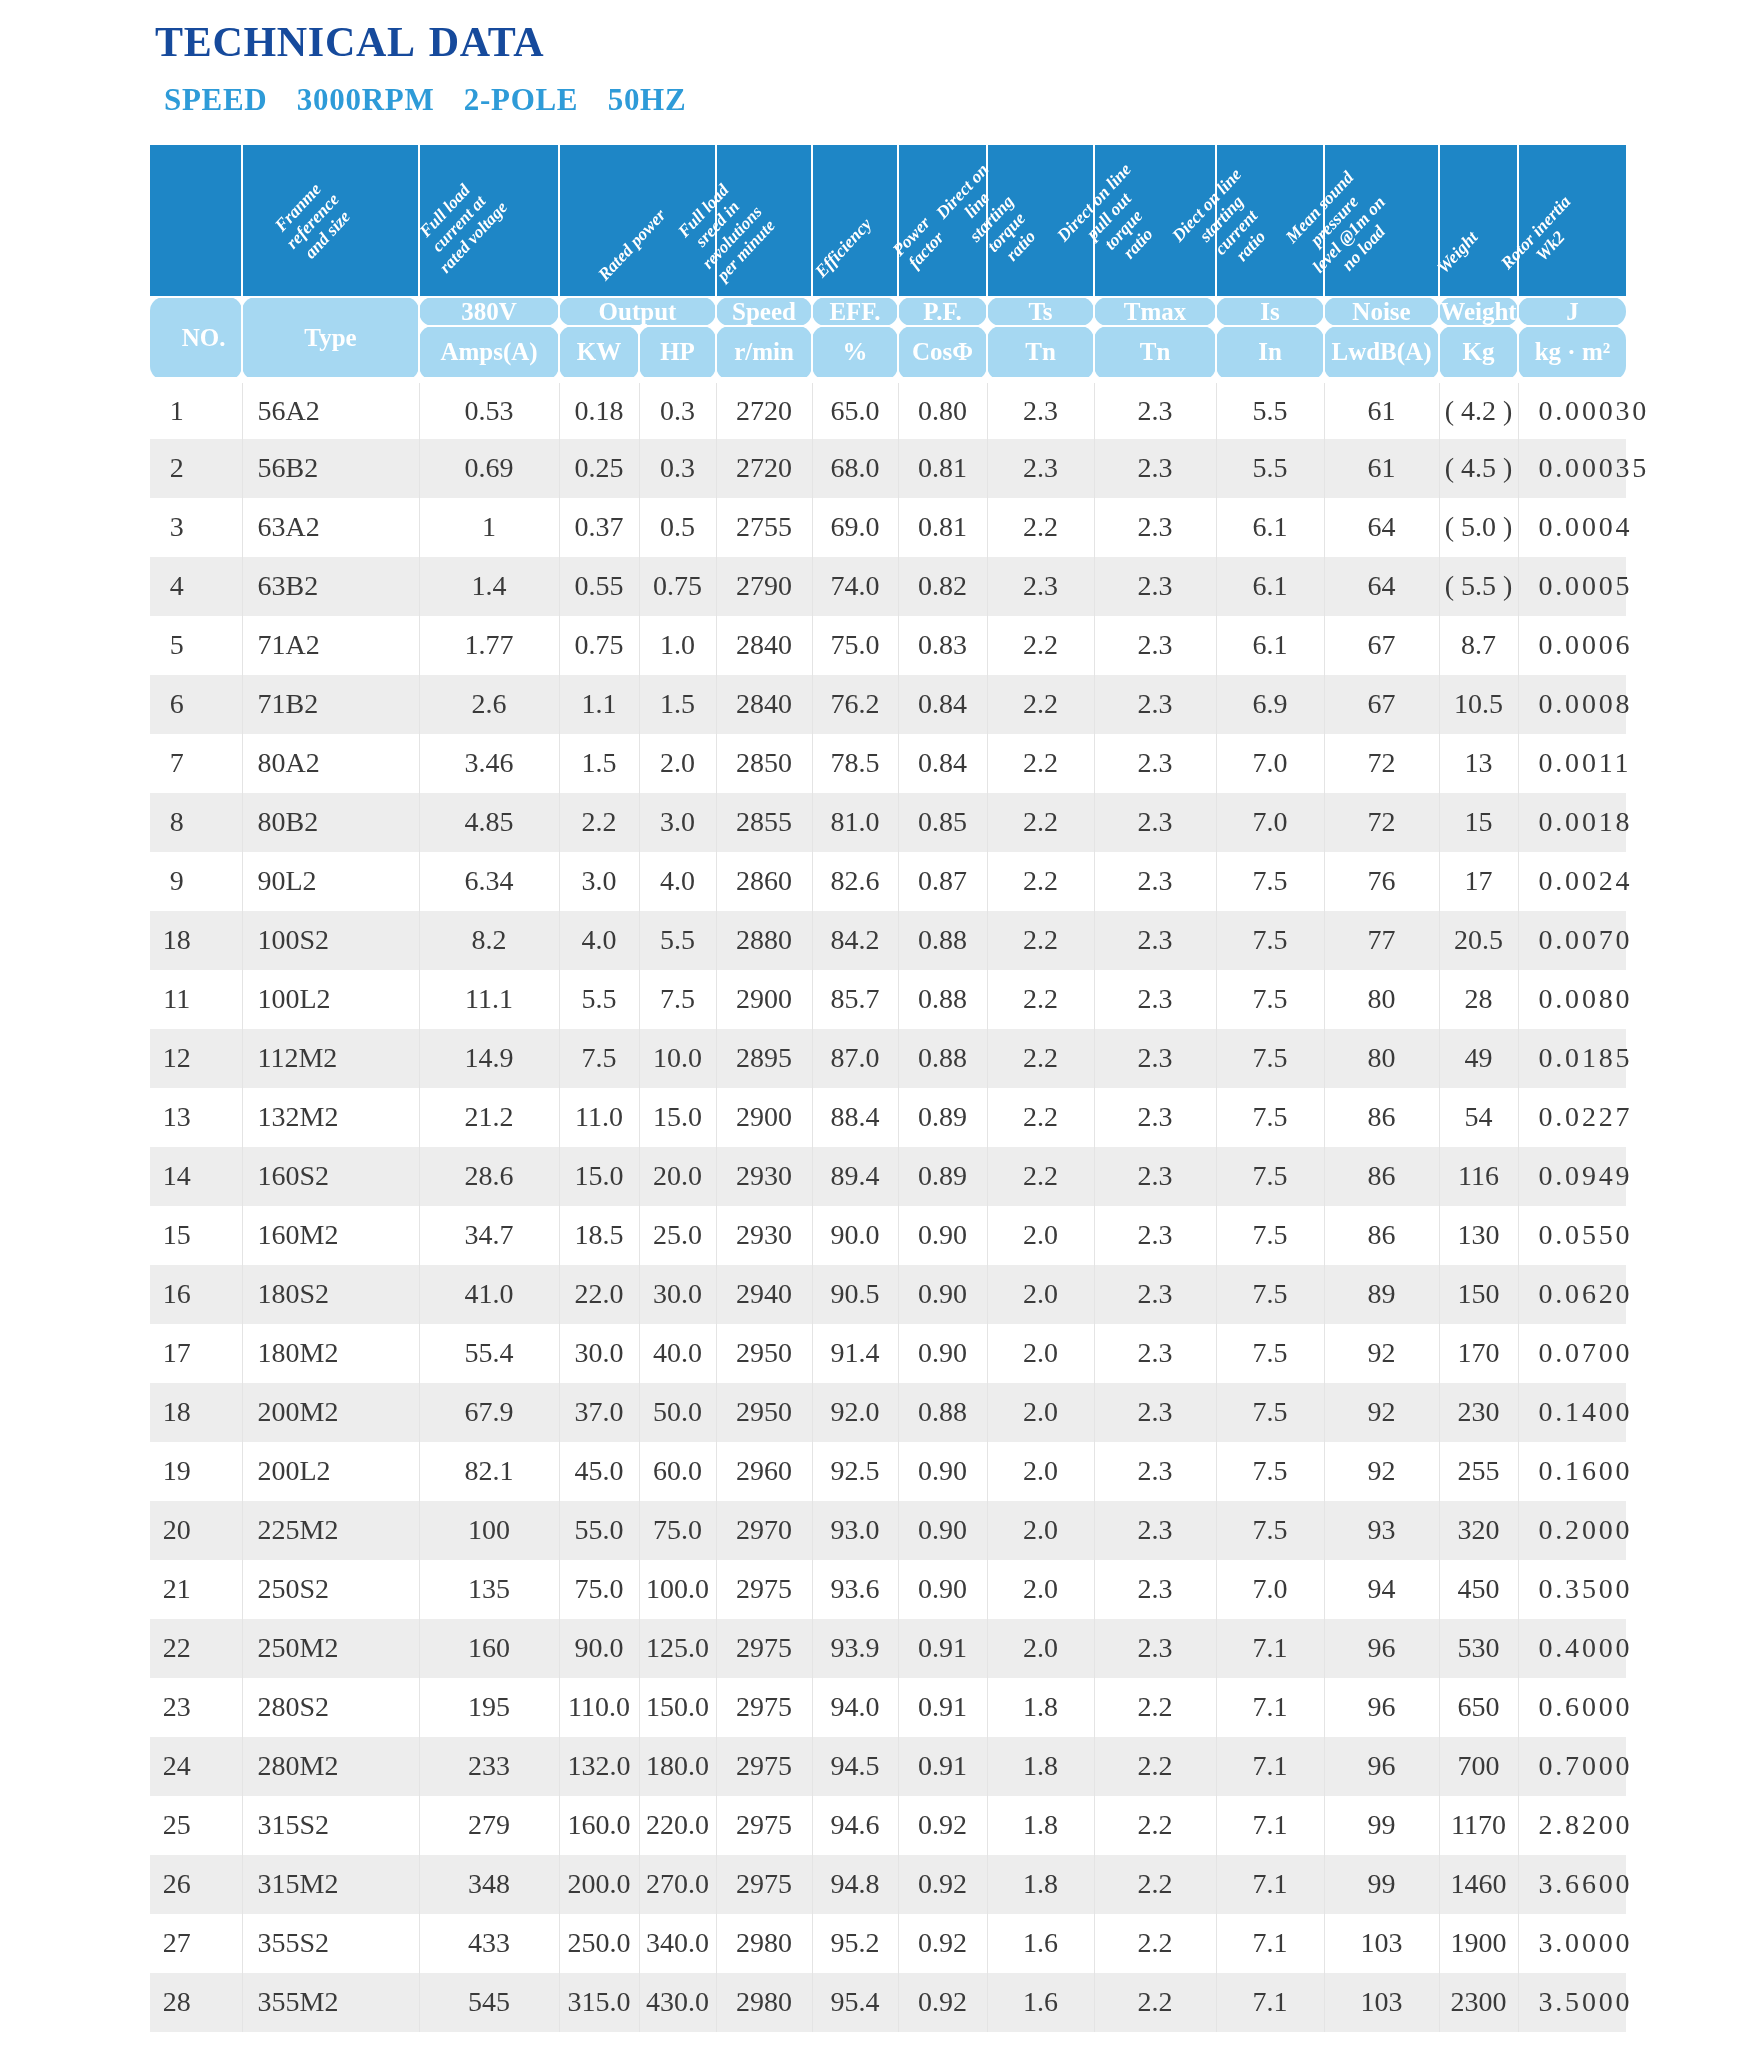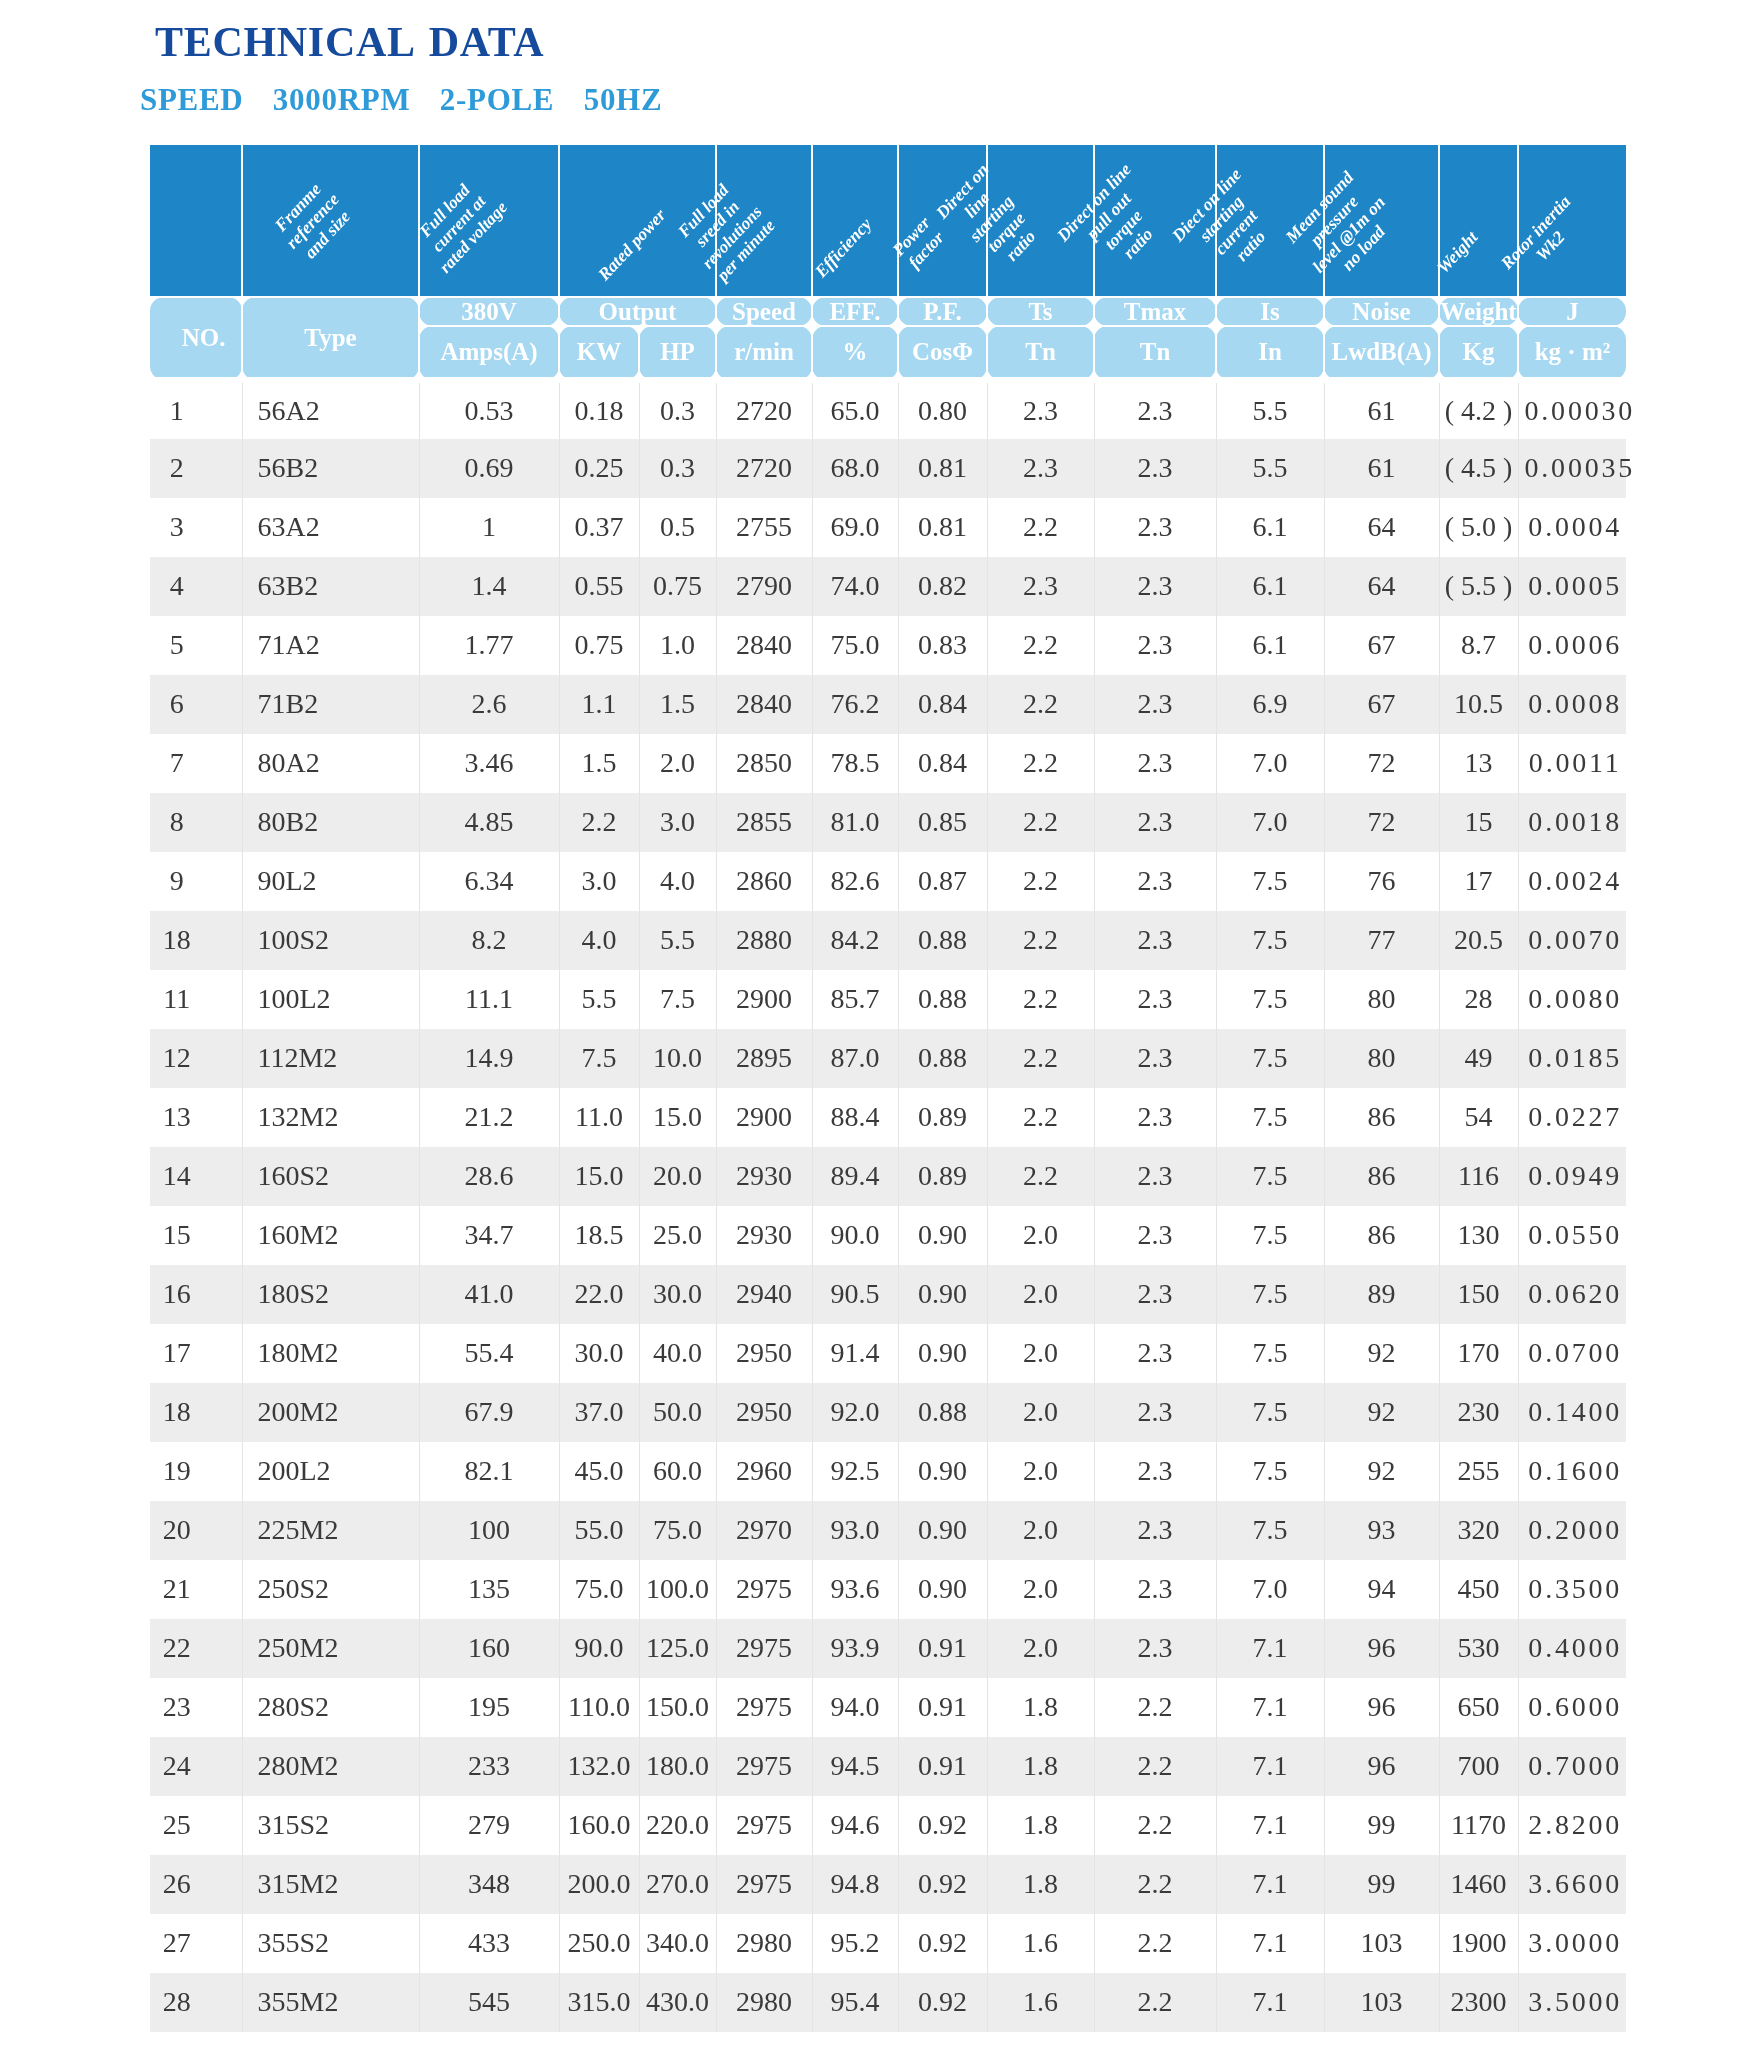--- a/index.html
+++ b/index.html
@@ -16,21 +16,21 @@
     left: 155px; top: 18px;
     margin: 0;
     font-size: 42px;
     font-weight: 900;
     letter-spacing: 0.7px;
     word-spacing: 4.2px;
     color: #164a9c;
   }
   .subtitle {
     position: absolute;
-    left: 140px; top: 82px;
+    left: 164px; top: 82px;
     margin: 0;
     font-size: 31px;
     font-weight: 800;
     word-spacing: 21px;
     letter-spacing: 0.7px;
     color: #2e9bd8;
   }
   table.tbl {
     position: absolute;
     left: 150px; top: 145px;
@@ -100,21 +100,21 @@
     vertical-align: middle;
     font-size: 28px;
     color: #3a3a3a;
     border-left: 1.4px solid #e4e4e4;
     padding: 0;
     white-space: nowrap;
   }
   tbody td:first-child { border-left: none; }
   tbody td.c0  { padding-right: 38px; }
   tbody td.c1  { text-align: left; padding-left: 15px; }
-  tbody td.c13 { letter-spacing: 2.8px; padding-left: 6px; }
+  tbody td.c13 { letter-spacing: 2.8px; padding-left: 20px; }
 </style>
 </head>
 <body>
 
 <div class="page">
   <h1 class="title">TECHNICAL DATA</h1>
   <h2 class="subtitle">SPEED 3000RPM 2-POLE 50HZ</h2>
 
   <table class="tbl">
     <colgroup>

